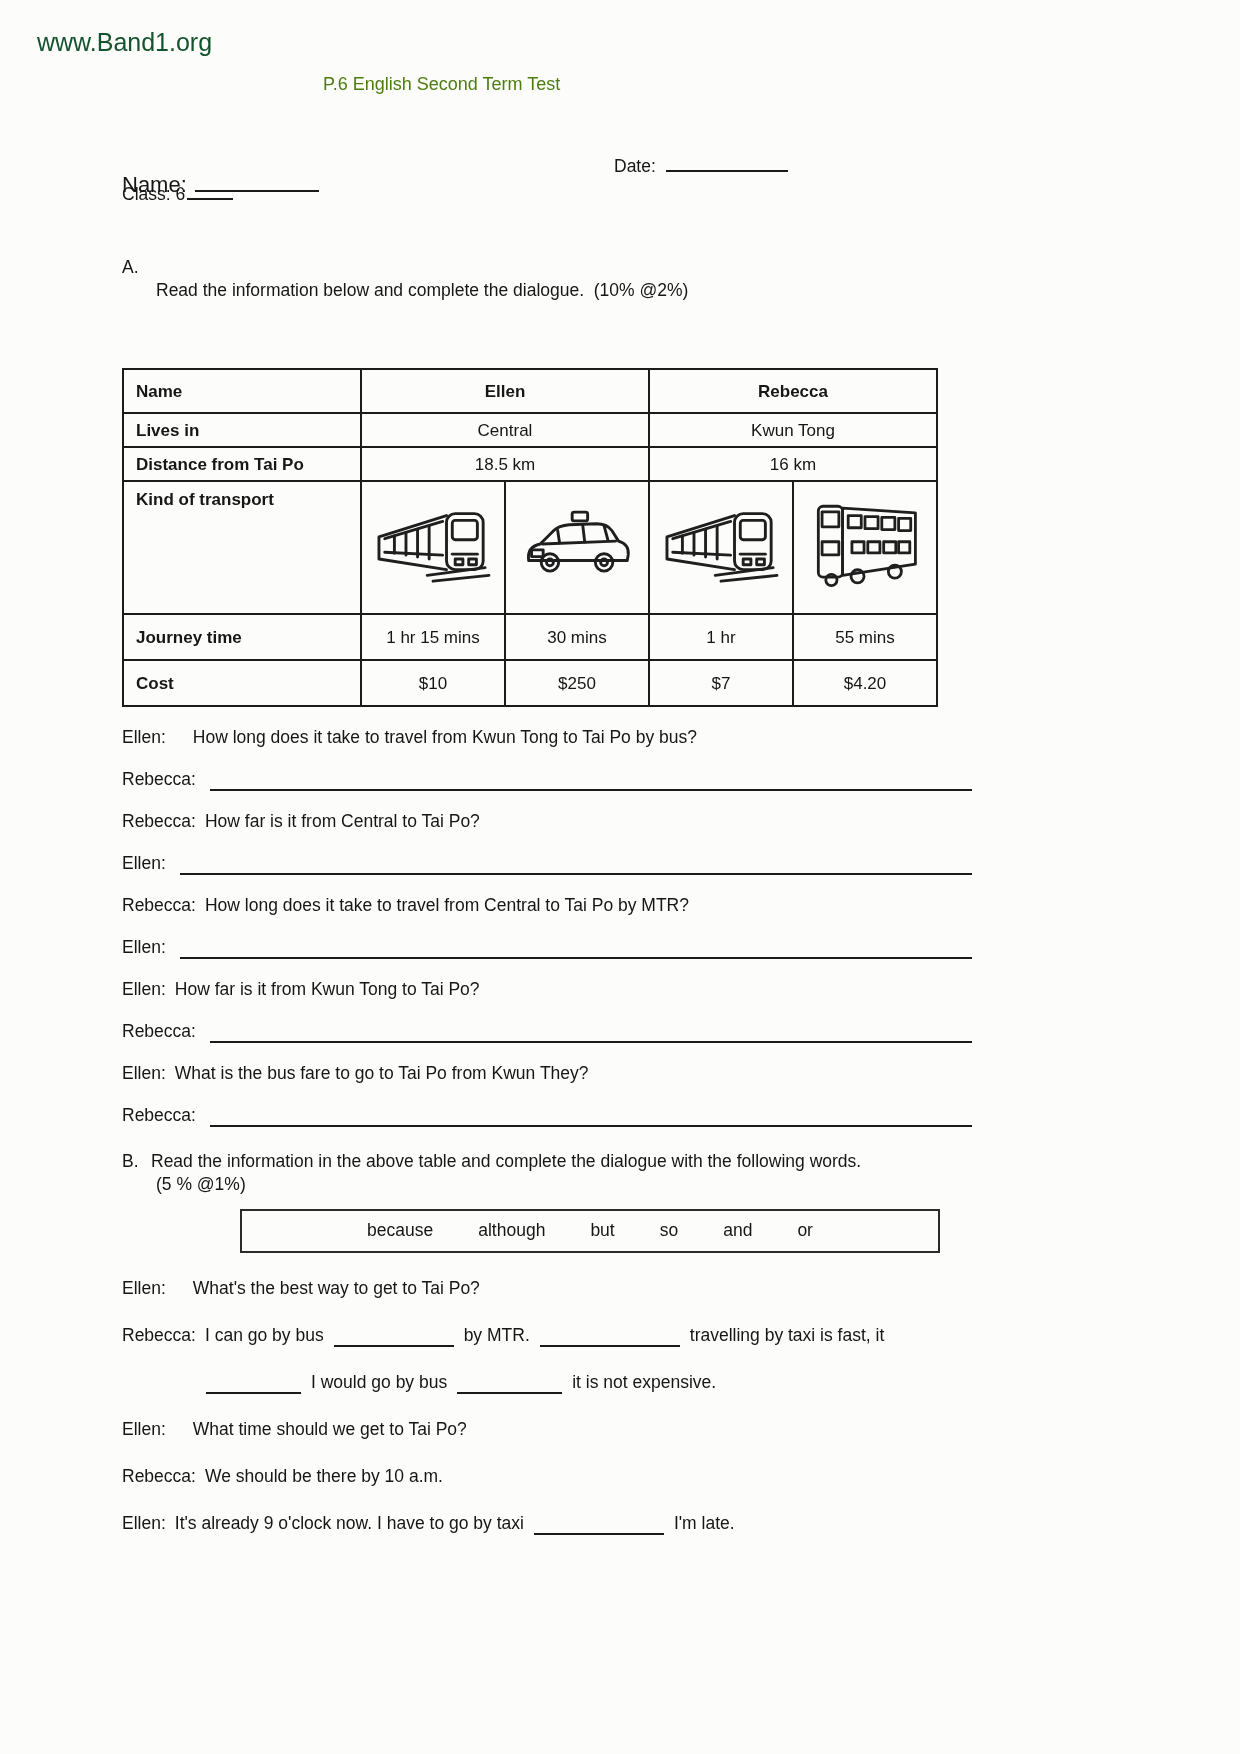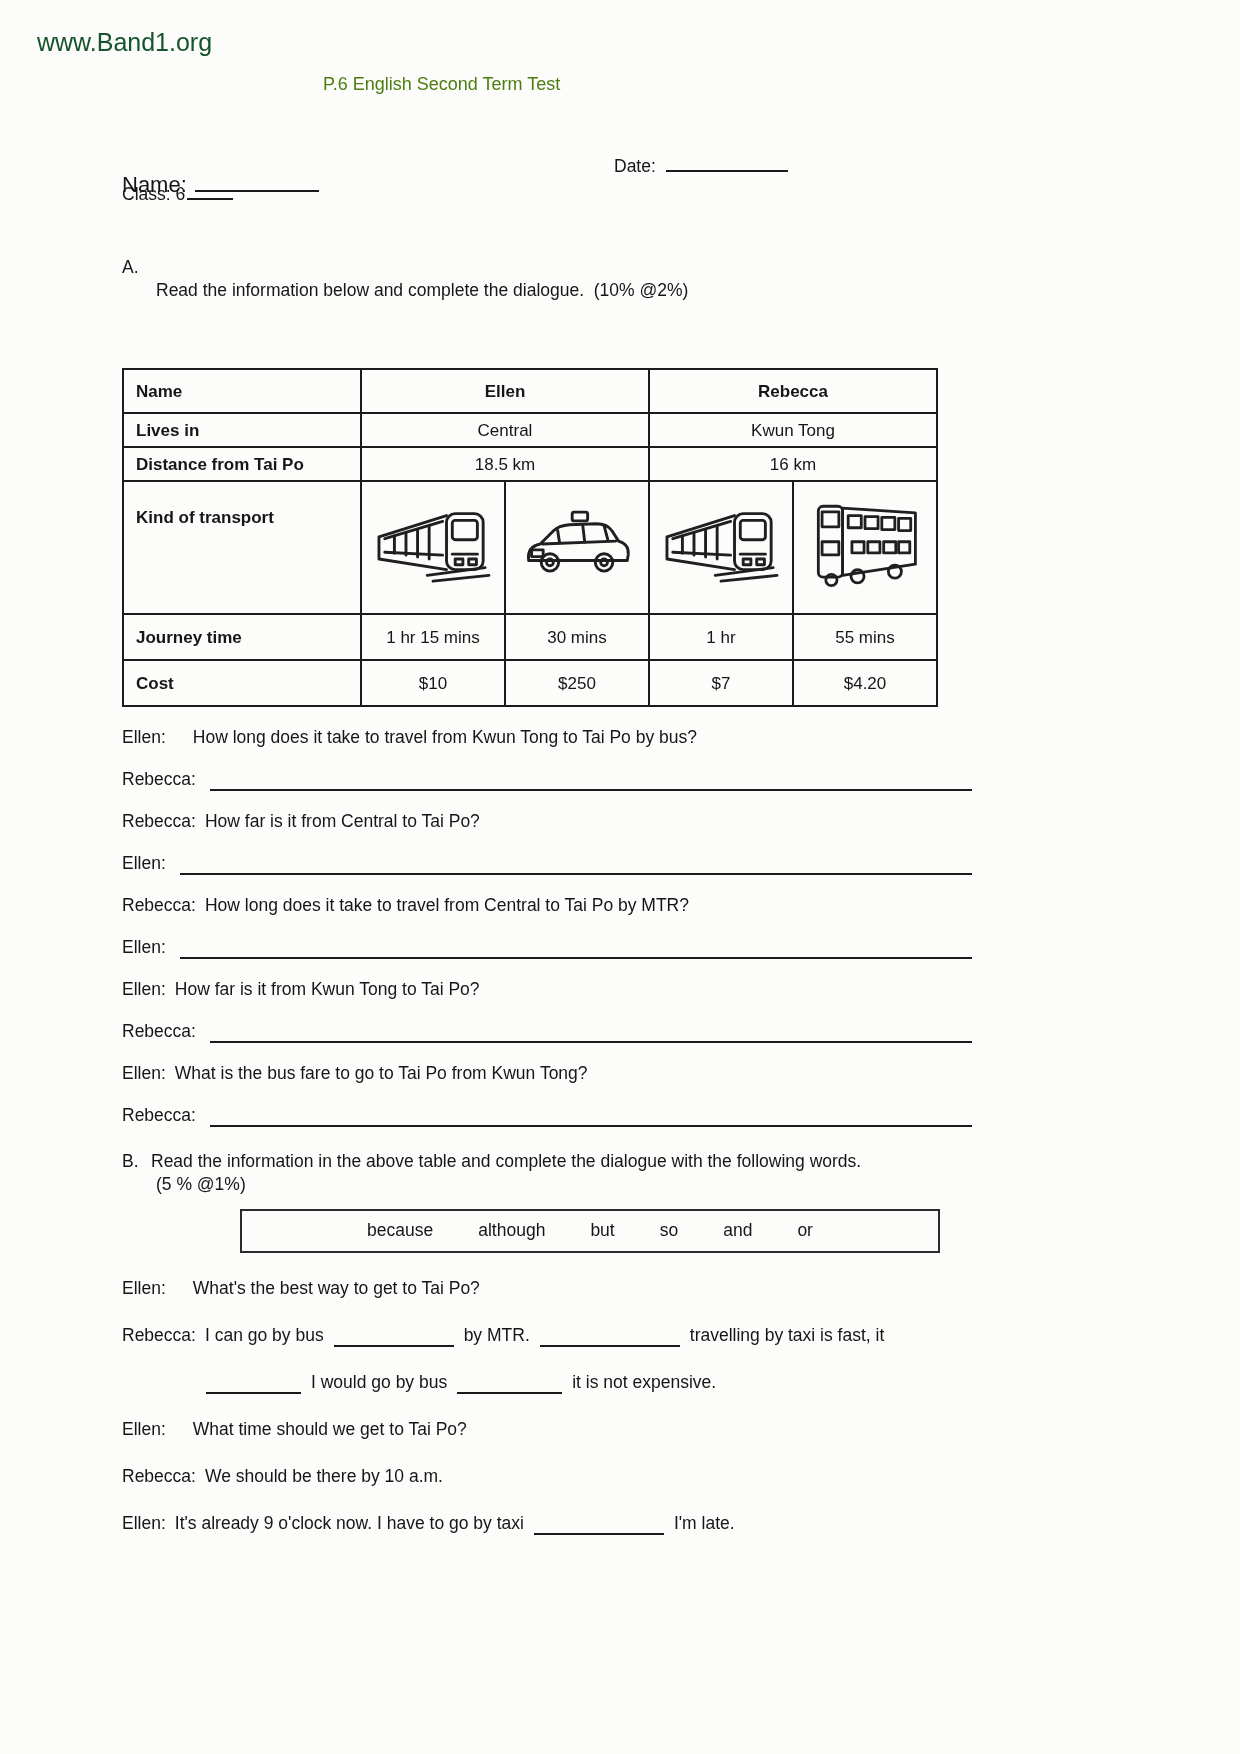--- a/index.html
+++ b/index.html
@@ -25,21 +25,21 @@
   .sec-text { white-space:pre-wrap; }
   .sec-line2 { margin-left:34px; white-space:pre-wrap; }
 
   table.info { border-collapse:collapse; table-layout:fixed; width:814px; margin-top:66px; }
   table.info td { border:2px solid #1b1b1b; font-size:17px; padding:0 12px; vertical-align:middle; }
   td.lbl-cell { font-weight:bold; text-align:left; }
   td.val { text-align:center; }
   tr.r-head td { height:44px; font-weight:bold; }
   tr.r-lives td, tr.r-dist td { height:34px; }
   tr.r-trans td { height:133px; }
-  tr.r-trans td.lbl-cell { vertical-align:top; padding-top:24px; }
+  tr.r-trans td.lbl-cell { vertical-align:top; padding-top:6px; }
   tr.r-journey td, tr.r-cost td { height:46px; }
   .ticon { display:inline-block; vertical-align:middle; }
 
   .dlg { display:flex; align-items:flex-end; margin-top:19px; }
   .dlg .spk { flex:0 0 auto; margin-right:9px; white-space:pre; }
   .dlg .spk.wgap { margin-right:27px; }
   .dlg .qtext { white-space:pre-wrap; }
   .dlg .fill { flex:1 1 auto; border-bottom:2px solid #1a1a1a; height:21px; margin-left:5px; }
 
   .sec-b { margin-top:23px; }
@@ -212,21 +212,21 @@
     <div class="dlg">
       <span class="spk">Ellen:</span>
       <span class="qtext">How far is it from Kwun Tong to Tai Po?</span>
     </div>
     <div class="dlg">
       <span class="spk">Rebecca:</span>
       <span class="fill"></span>
     </div>
     <div class="dlg">
       <span class="spk">Ellen:</span>
-      <span class="qtext">What is the bus fare to go to Tai Po from Kwun Tong?</span>
+      <span class="qtext">What is the bus fare to go to Tai Po from Kwun They?</span>
     </div>
     <div class="dlg">
       <span class="spk">Rebecca:</span>
       <span class="fill"></span>
     </div>
 
     <div class="sec-b">
       <div class="sec-head">
         <span class="sec-label">B.</span>
         <span class="sec-text">Read the information in the above table and complete the dialogue with the following words.</span>

